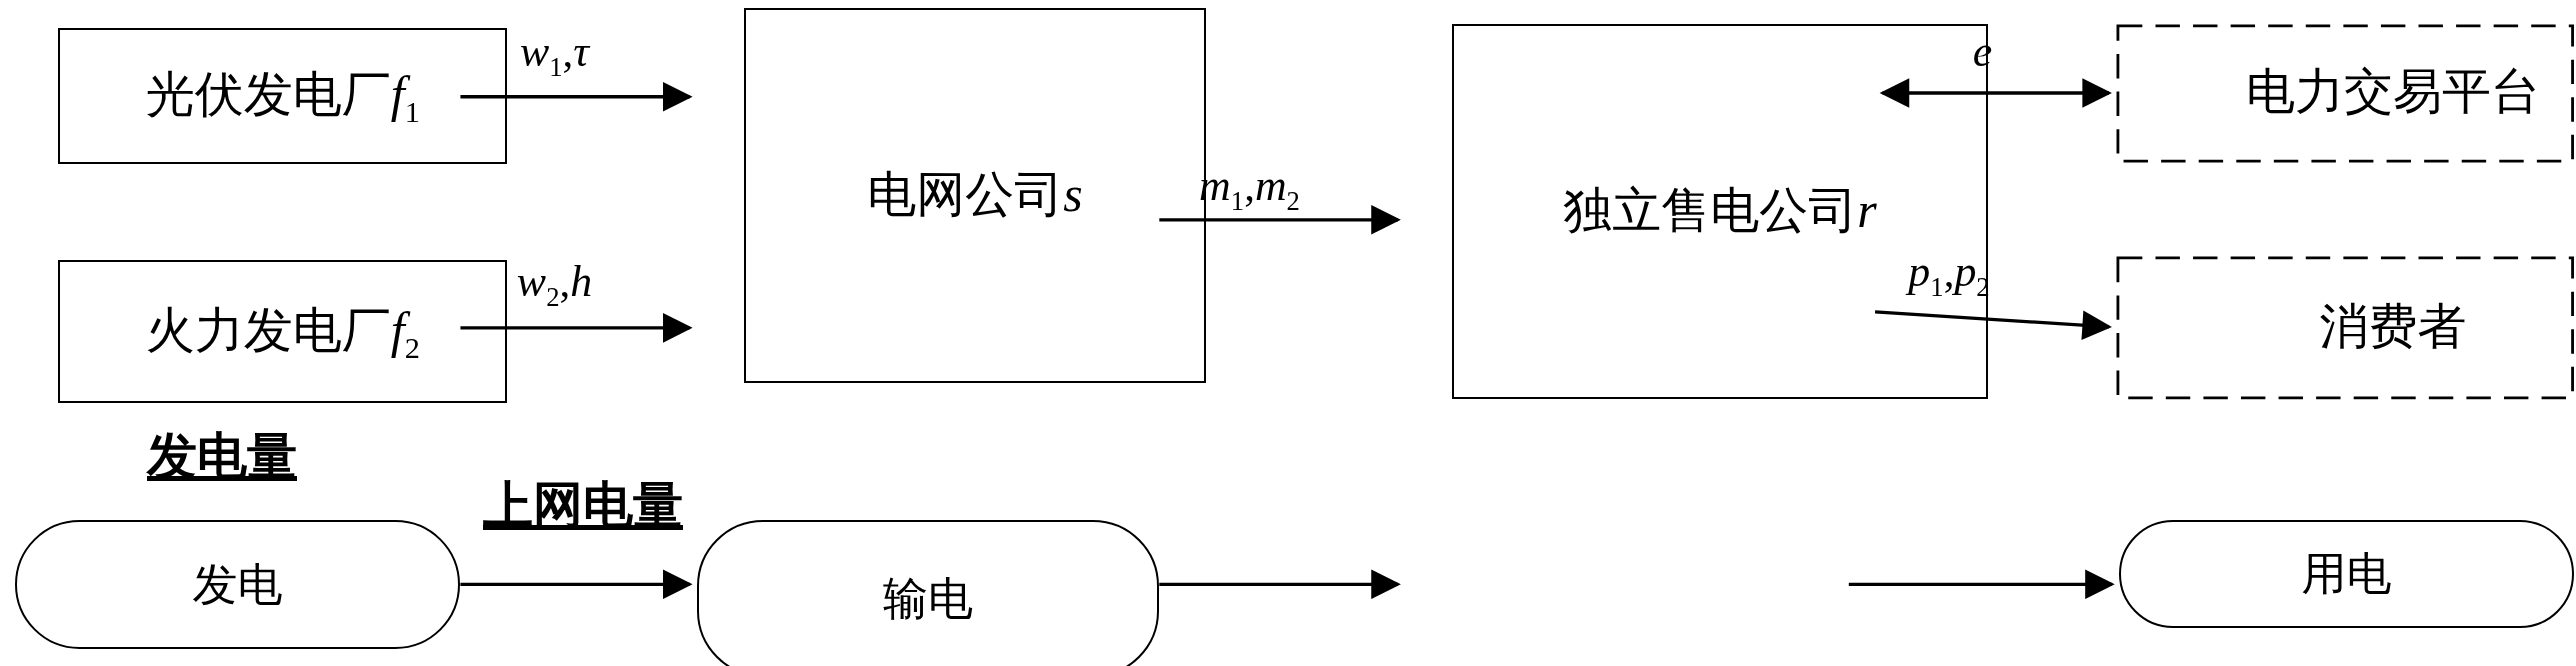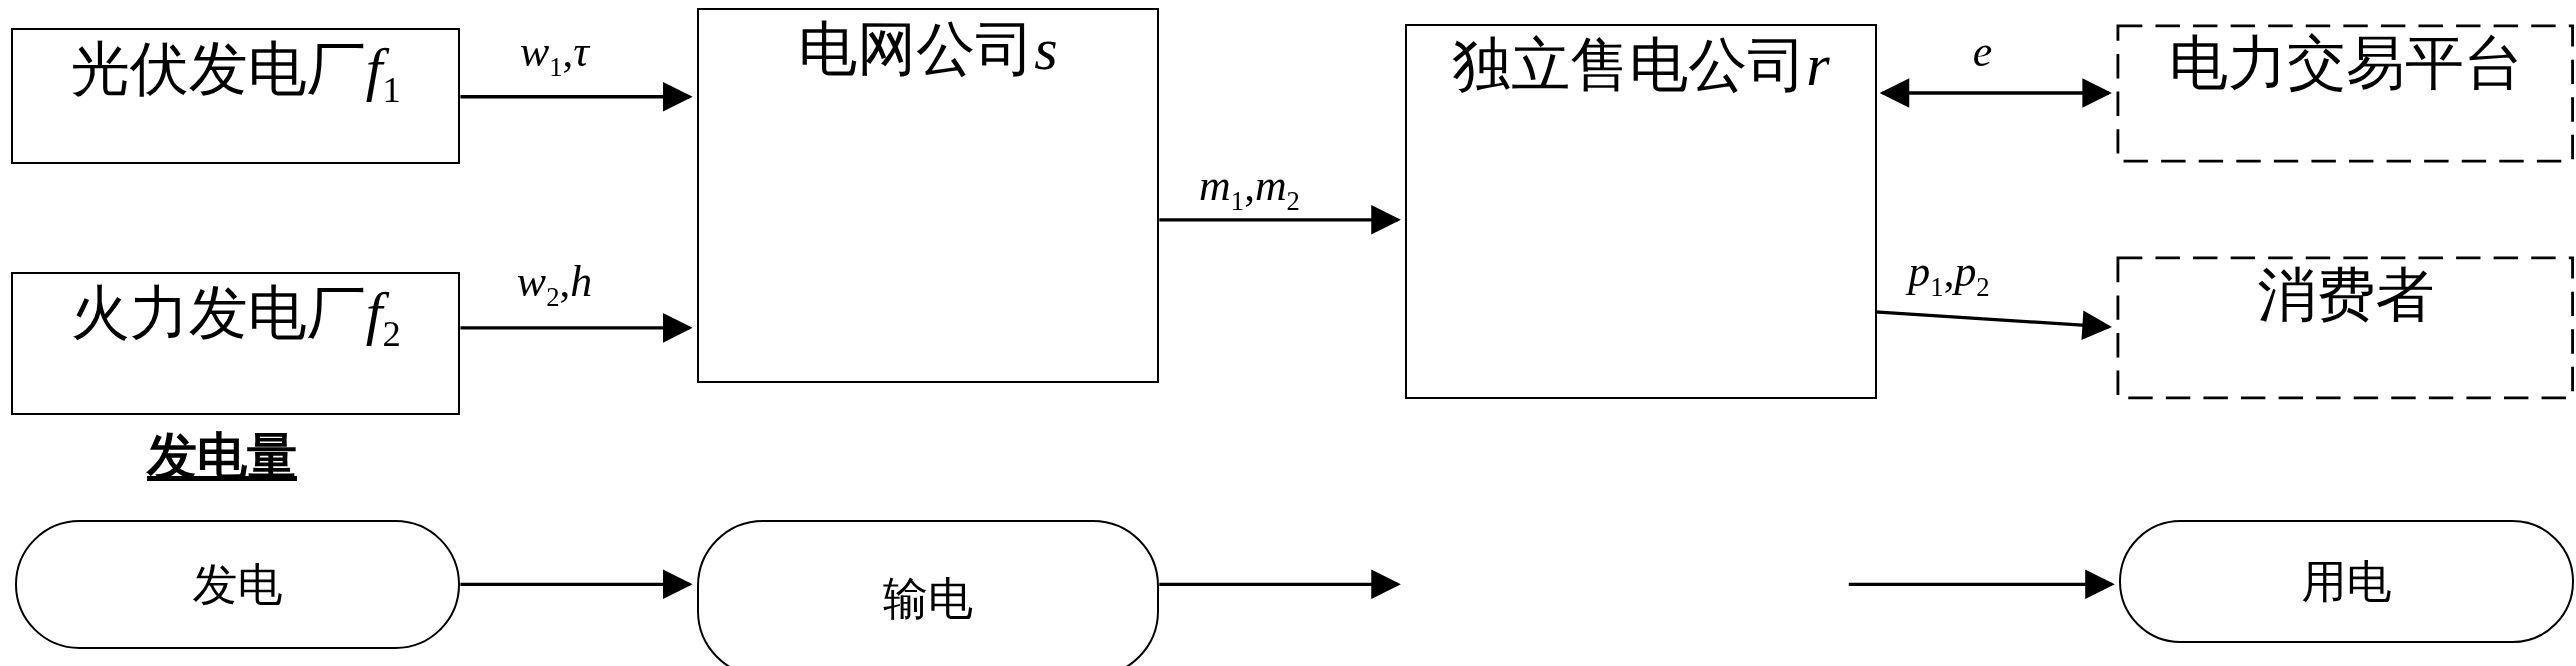--- a/index.html
+++ b/index.html
@@ -11,24 +11,25 @@
     color: #000;
     font-family: "Liberation Sans", sans-serif;
     overflow: hidden;
   }
   svg.arrow-layer { position: absolute; left: 0; top: 0; width: 2576px; height: 666px; }
   .box {
     position: absolute;
     box-sizing: border-box;
     border: 2.8px solid #000;
     display: flex;
-    align-items: flex-start;
+    align-items: center;
     justify-content: center;
-    font-size: 59px;
+    font-size: 49px;
     background: transparent;
+    margin-left: 47px;
   }
   .box.dashed { border: none; } 
   .stadium {
     position: absolute;
     box-sizing: border-box;
     border: 2.8px solid #000;
     border-radius: 66px;
     display: flex;
     align-items: center;
     justify-content: center;
@@ -85,29 +86,29 @@
 
     <line x1="490" y1="622" x2="734" y2="622" stroke="#000" stroke-width="3.5" marker-end="url(#arrow)"></line>
     <line x1="1234" y1="622" x2="1488" y2="622" stroke="#000" stroke-width="3.5" marker-end="url(#arrow)"></line>
     <line x1="1968" y1="622" x2="2248" y2="622" stroke="#000" stroke-width="3.5" marker-end="url(#arrow)"></line>
   </svg>
 
   <div class="box" style="left:11.3px; top:28px; width:449px; height:136px;">
     <span class="box-label"><span>光伏发电厂</span><i class="mvar">f</i><sub class="msub">1</sub></span>
   </div>
 
-  <div class="box" style="left:11.3px; top:272px; width:449px; height:143px;">
+  <div class="box" style="left:11.3px; top:260px; width:449px; height:143px;">
     <span class="box-label"><span>火力发电厂</span><i class="mvar">f</i><sub class="msub">2</sub></span>
   </div>
 
   <div class="box" style="left:697px; top:8px; width:462px; height:375px;">
     <span class="box-label"><span>电网公司</span><i class="mvar">s</i><sub class="msub"></sub></span>
   </div>
 
-  <div class="box" style="left:1405px; top:24.4px; width:472px; height:375px;">
+  <div class="box" style="left:1405px; top:24.4px; width:536px; height:375px;">
     <span class="box-label"><span>独立售电公司</span><i class="mvar">r</i><sub class="msub"></sub></span>
   </div>
 
   <div class="box dashed" style="left:2117px; top:24.4px; width:458px; height:138px;">
     <span class="box-label"><span>电力交易平台</span><i class="mvar"></i><sub class="msub"></sub></span>
   </div>
 
   <div class="box dashed" style="left:2117px; top:256px; width:458px; height:143px;">
     <span class="box-label"><span>消费者</span><i class="mvar"></i><sub class="msub"></sub></span>
   </div>
@@ -124,22 +125,23 @@
 
   <div class="stadium" style="left:15px; top:520px; width:445px; height:129px;">
     <span class="stadium-label">发电</span>
   </div>
 
   <div class="stadium" style="left:697px; top:520px; width:462px; height:157px;">
     <span class="stadium-label">输电</span>
   </div>
 
 
-  <div class="stadium" style="left:2119px; top:520px; width:455px; height:123px;">
+  <div class="stadium" style="left:2119px; top:520px; width:455px; height:108px;">
     <span class="stadium-label">用电</span>
   </div>
 
   <div class="flow-label" style="left:81px; top:423px; width:282px;">发电量</div>
 
+  <div class="flow-label" style="left:442px; top:472px; width:282px;">上网电量</div>
 
 
 </div>
 
 
 </body></html>

